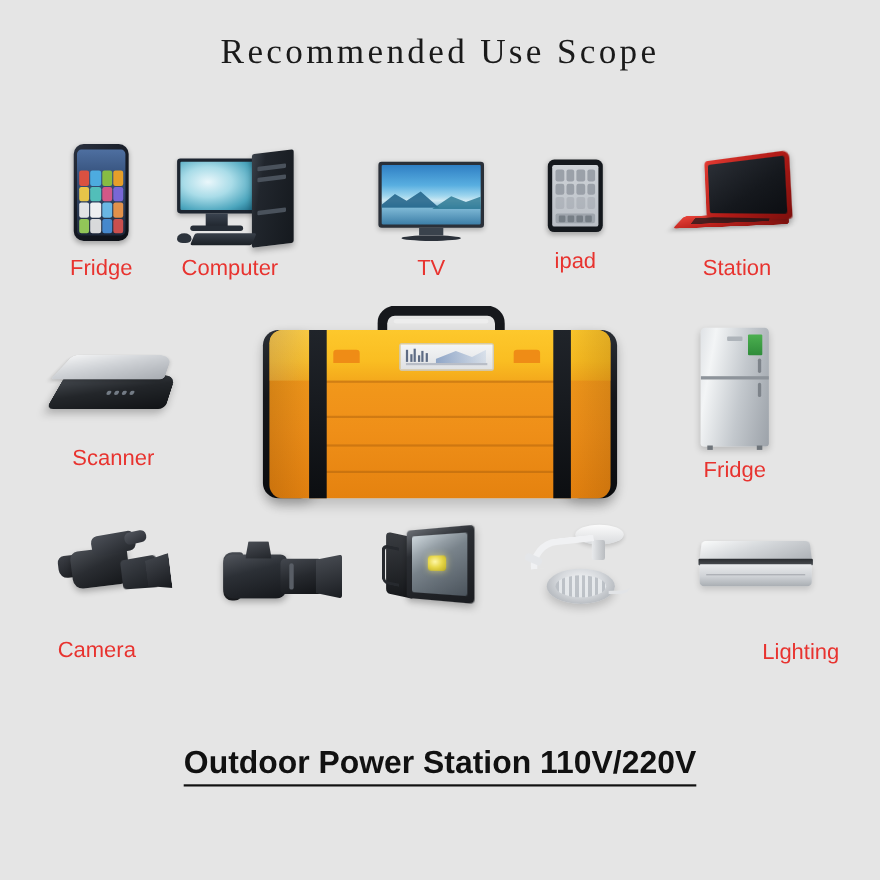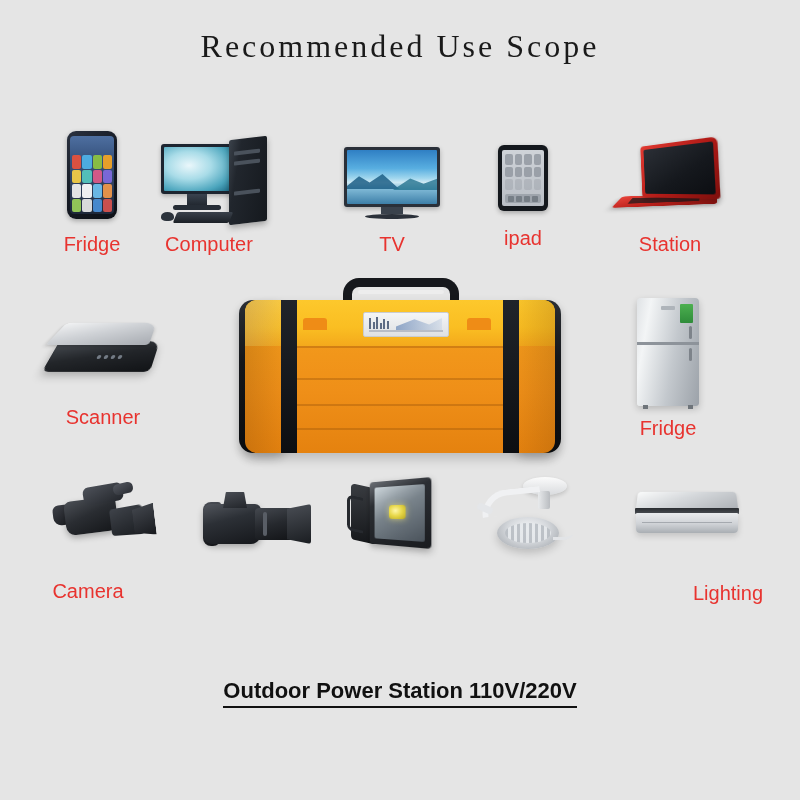--- a/index.html
+++ b/index.html
@@ -37,21 +37,21 @@
   .bottom-title {
     position: absolute;
     top: 678px;
     left: 0;
     width: 800px;
     text-align: center;
     white-space: nowrap;
   }
   .bottom-title span {
     font-family: "Liberation Sans", sans-serif;
-    font-size: 22px;
+    font-size: 29px;
     font-weight: bold;
     color: #111111;
     border-bottom: 2.5px solid #111111;
     padding-bottom: 3px;
     letter-spacing: 0px;
   }
 
   
   .lbl {
     position: absolute;

